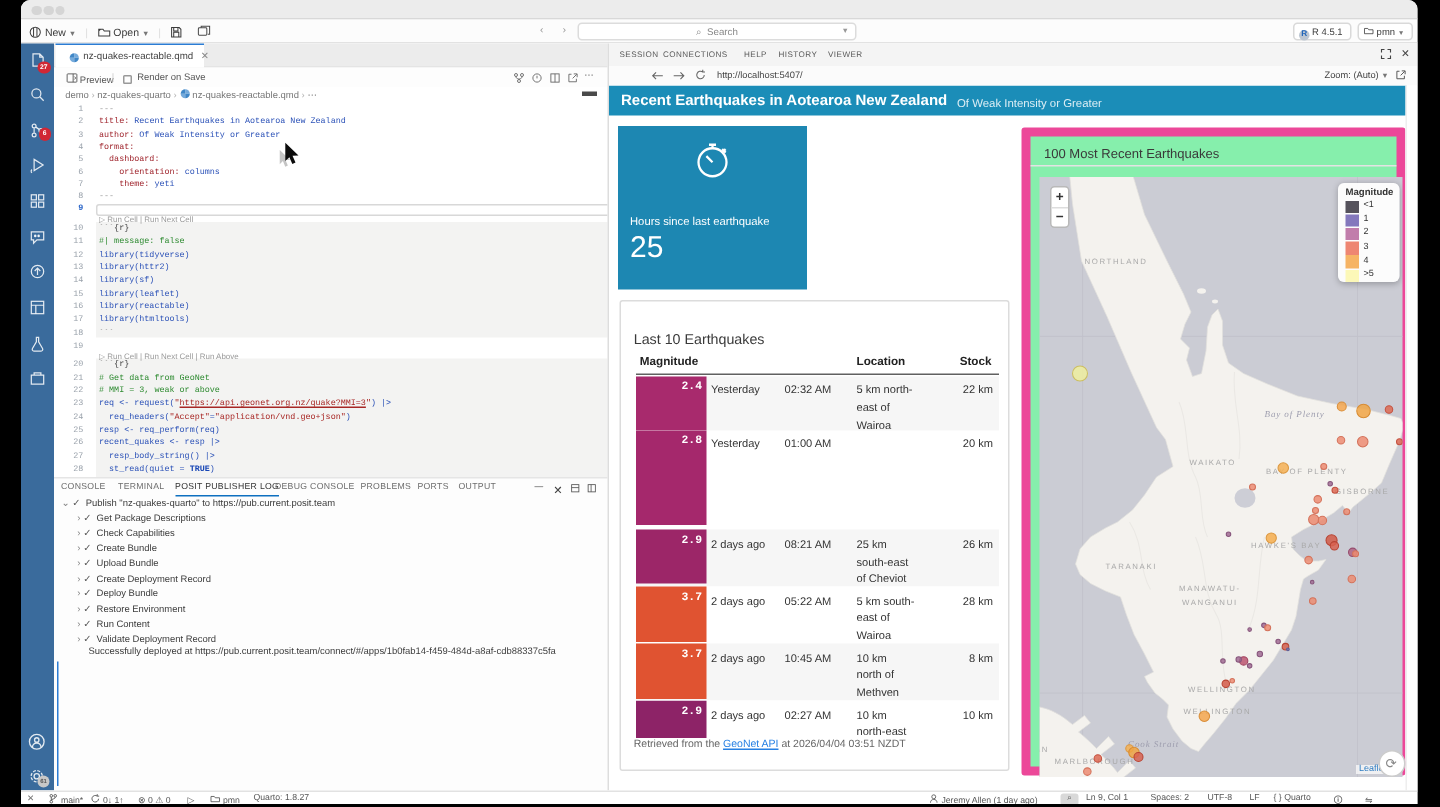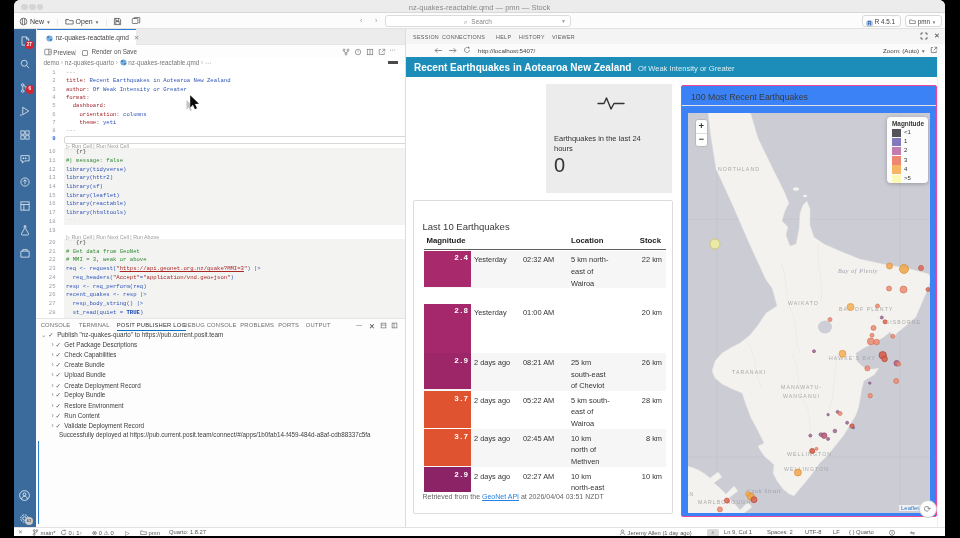--- a/index.html
+++ b/index.html
@@ -49,37 +49,36 @@
 #navbar { position:absolute; left:0; top:0; width:100%; height:19.5px; background:#1b8db8; color:#fff; }
 #vscroll { position:absolute; right:0; top:28px; width:8px; height:470px; background:#fff; border-left:1px solid #eee; }
 
 .vbox { position:absolute; top:27px; width:126px; height:109px; }
 #vbox1 { left:6px; background:#1d87b2; color:#fff; }
 #vbox2 { left:140px; background:#ececec; color:#333; }
 .vlabel { position:absolute; left:8px; font-size:7.5px; line-height:9.5px; }
 .vnum { position:absolute; left:8px; font-size:20px; font-weight:300; }
 
 #tcard { position:absolute; left:7px; top:142.5px; width:260px; height:314px; background:#fff; border:1px solid #dcdcdc; border-radius:2px; }
-#mcard { position:absolute; left:275px; top:28px; width:256px; height:432px; background:#3b82f6; border:1px solid #ec4899; border-radius:2px; }
+#mcard { position:absolute; left:275px; top:28px; width:256px; height:432px; background:#86efac; border:6px solid #ec4899; border-radius:2px; }
 .trow { position:absolute; left:10px; right:6px; }
 .mag { position:absolute; left:0; top:0; bottom:1.5px; width:47px; color:#fff; font-weight:bold; font-size:7.6px; text-align:right; }
 .magn { position:absolute; right:3px; top:3.5px;font-family:Liberation Mono, monospace; }
 .rc { position:absolute; font-size:7.4px; color:#333; line-height:11.8px; top:3.5px; white-space:nowrap; }
 .loc { position:absolute; font-size:7.4px; color:#333; line-height:11.8px; top:3.5px; left:147px; width:50px; white-space:normal; }
 .maplabel { fill:#a9a9a9; font-size:5.2px; letter-spacing:1.1px; font-family:"Liberation Sans",sans-serif; }
 .sealabel { fill:#9d9dae; font-size:6px; font-style:italic; font-family:"Liberation Serif",serif; letter-spacing:0.6px; }
 </style>
 </head>
 <body>
 <div id="win">
   <div id="titlebar">
     <div class="tdot" style="left:7px"></div>
     <div class="tdot" style="left:15px"></div>
     <div class="tdot" style="left:22.5px"></div>
-    <div id="wtitle">nz-quakes-reactable.qmd — pmn — Stock</div>
   </div>
   <div id="toolbar">
     <div class="tb" style="left:5px">
       <svg width="9" height="9" viewBox="0 0 16 16" style="vertical-align:-2px" fill="none" stroke="#3a3a3a" stroke-width="1.2">
           <circle cx="8" cy="8" r="6"></circle>
           <path d="M6 3v10M10 3v10"></path>
         </svg>
       New <span style="color:#777;font-size:5px">▼</span>
       <span style="color:#ddd;margin:0 4px">|</span>
       <svg width="9" height="9" viewBox="0 0 16 16" style="vertical-align:-2px" fill="none" stroke="#3a3a3a" stroke-width="1.2">
@@ -329,44 +328,45 @@
       <span style="position:absolute;left:477.5px;top:2.5px;color:#444">Zoom: (Auto) <span style="font-size:5px;color:#777">▼</span></span>
       <span style="position:absolute;left:524px;top:2px"><svg width="8" height="8" viewBox="0 0 16 16" fill="none" stroke="#555" stroke-width="1.3">
             <path d="M6 3h-3.5v10h10V9M9 2.5h4.5V7M13 3l-5.5 5.5"></path>
           </svg></span>
     </div>
     <div id="dash">
       <div id="navbar">
         <span style="position:absolute;left:8px;top:4.5px;font-size:10px;font-weight:bold">Recent Earthquakes in Aotearoa New Zealand</span>
         <span style="position:absolute;left:232px;top:7px;font-size:7.6px;color:rgba(255,255,255,0.85)">Of Weak Intensity or Greater</span>
       </div>
-      <div class="vbox" id="vbox2">
-        <svg width="28" height="17" viewBox="0 0 28 16" style="position:absolute;left:51px;top:11px" fill="none" stroke="#333" stroke-width="1.4">
-            <path d="M1 8h6l2.5-5.5L14 13.5 17 8h10" stroke-linejoin="round" stroke-linecap="round"></path>
+      <div class="vbox" id="vbox1">
+        <svg width="28" height="28" viewBox="0 0 24 24" style="position:absolute;left:49px;top:9px" fill="none" stroke="#fff" stroke-width="1.3">
+            <circle cx="12" cy="13" r="8"></circle>
+            <path d="M12 13L8.5 9.5M12 5V3M10 3h4M18 7l1.5-1.5M17.5 5.5l2 2"></path>
           </svg>
-        <div class="vlabel" style="top:50px;width:100px">Earthquakes in the last 24 hours</div>
-        <div class="vnum" style="top:70px">0</div>
+        <div class="vlabel" style="top:59px;width:112px">Hours since last earthquake</div>
+        <div class="vnum" style="top:70px">25</div>
       </div>
       <div id="tcard">
         <div style="position:absolute;left:8.5px;top:20.5px;font-size:9.5px;color:#3a3a3a">Last 10 Earthquakes</div>
         <div style="position:absolute;left:12.5px;top:35px;font-size:7.8px;font-weight:bold;color:#222">Magnitude</div>
         <div style="position:absolute;left:157px;top:35px;font-size:7.8px;font-weight:bold;color:#222">Location</div>
         <div style="position:absolute;right:11px;top:35px;font-size:7.8px;font-weight:bold;color:#222">Stock</div>
         <div style="position:absolute;left:10px;right:6px;top:48px;border-bottom:1.5px solid #606060"></div>
         <div id="trows">
           <div class="trow" style="top:50px;height:37.5px;background:#f6f6f6">
             <div class="mag" style="background:#a82a6d">
                 <span class="magn">2.4</span>
               </div>
             <div class="rc" style="left:50px">Yesterday</div>
               <div class="rc" style="left:99px">02:32 AM</div>
             <div class="loc">5 km north-<br>east of<br>Wairoa</div>
             <div class="rc" style="right:4px">22 km</div>
           </div>
-          <div class="trow" style="top:103px;height:65.3px;background:#fff">
+          <div class="trow" style="top:86px;height:65.3px;background:#fff">
             <div class="mag" style="background:#a5286c">
                 <span class="magn">2.8</span>
               </div>
             <div class="rc" style="left:50px">Yesterday</div>
               <div class="rc" style="left:99px">01:00 AM</div>
             <div class="rc" style="right:4px">20 km</div>
           </div>
           <div class="trow" style="top:152.8px;height:37.7px;background:#f6f6f6">
             <div class="mag" style="background:#9c2668">
                 <span class="magn">2.9</span>
@@ -383,21 +383,21 @@
             <div class="rc" style="left:50px">2 days ago</div>
               <div class="rc" style="left:99px">05:22 AM</div>
             <div class="loc">5 km south-<br>east of<br>Wairoa</div>
             <div class="rc" style="right:4px">28 km</div>
           </div>
           <div class="trow" style="top:228.5px;height:38px;background:#f6f6f6">
             <div class="mag" style="background:#e05331">
                 <span class="magn">3.7</span>
               </div>
             <div class="rc" style="left:50px">2 days ago</div>
-              <div class="rc" style="left:99px">02:45 AM</div>
+              <div class="rc" style="left:99px">10:45 AM</div>
             <div class="loc">10 km<br>north of<br>Methven</div>
             <div class="rc" style="right:4px">8 km</div>
           </div>
           <div class="trow" style="top:266.5px;height:26px;background:#fff;overflow:hidden">
             <div class="mag" style="background:#8d2367">
                 <span class="magn">2.9</span>
               </div>
             <div class="rc" style="left:50px">2 days ago</div>
               <div class="rc" style="left:99px">02:27 AM</div>
             <div class="loc">10 km<br>north-east</div>

